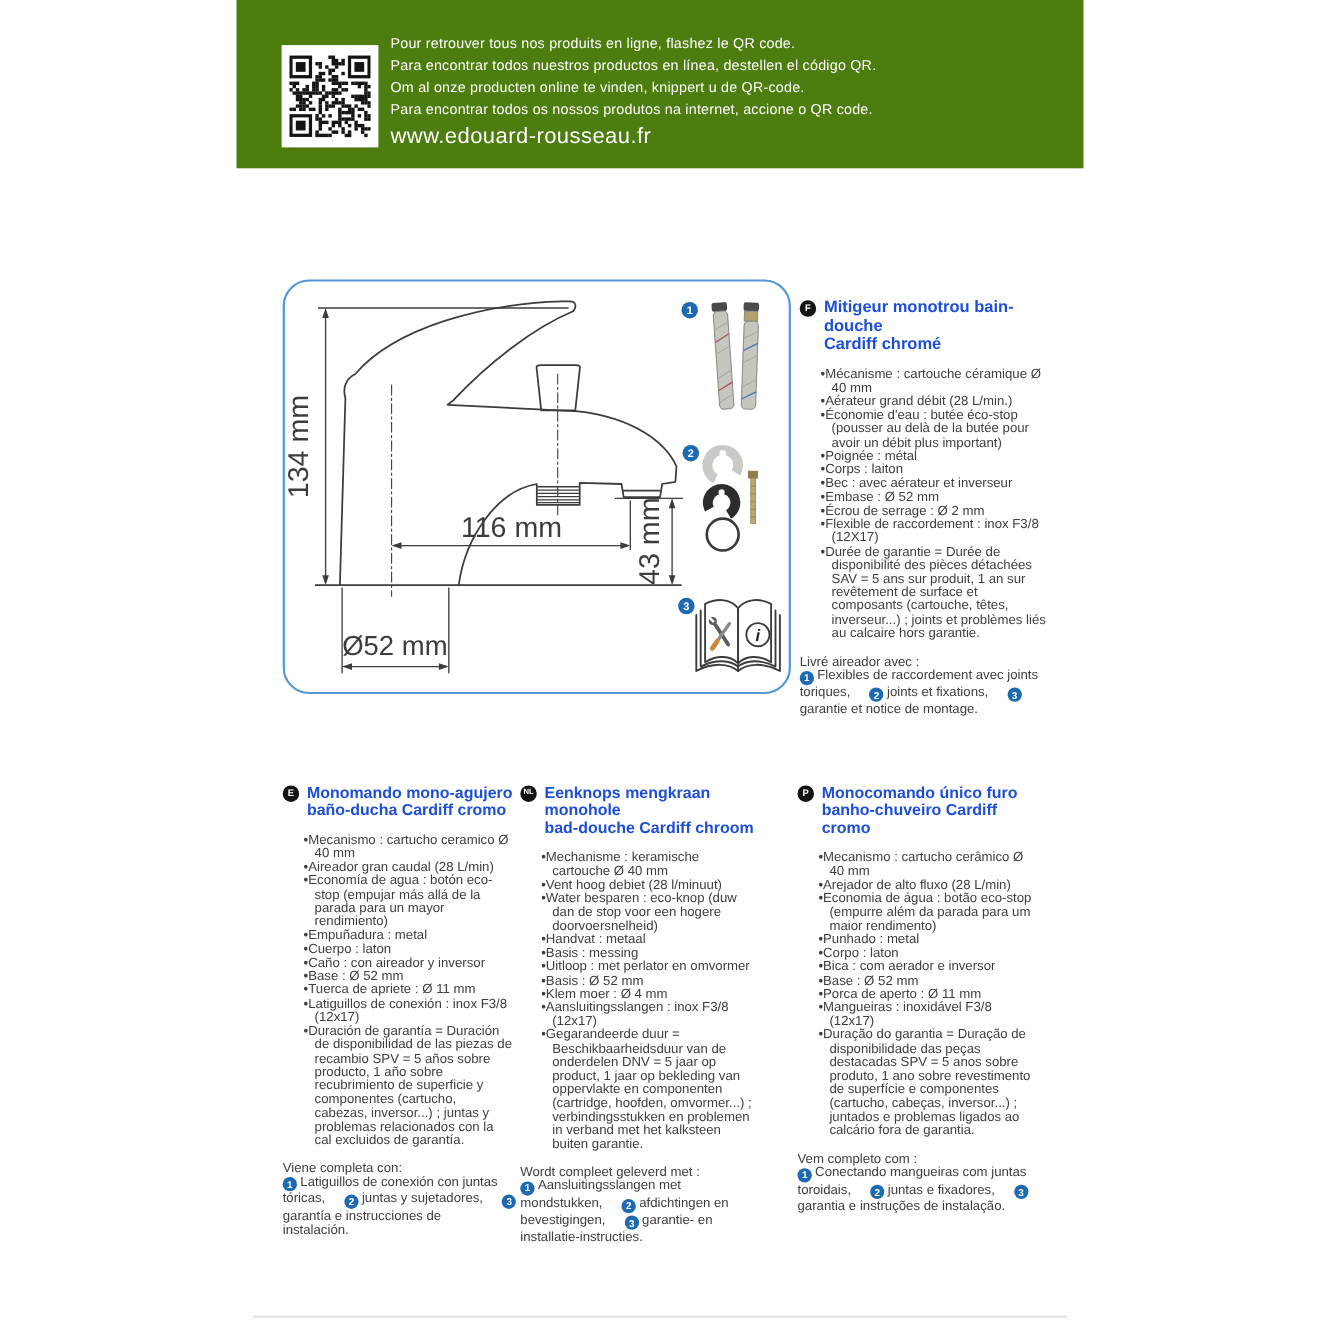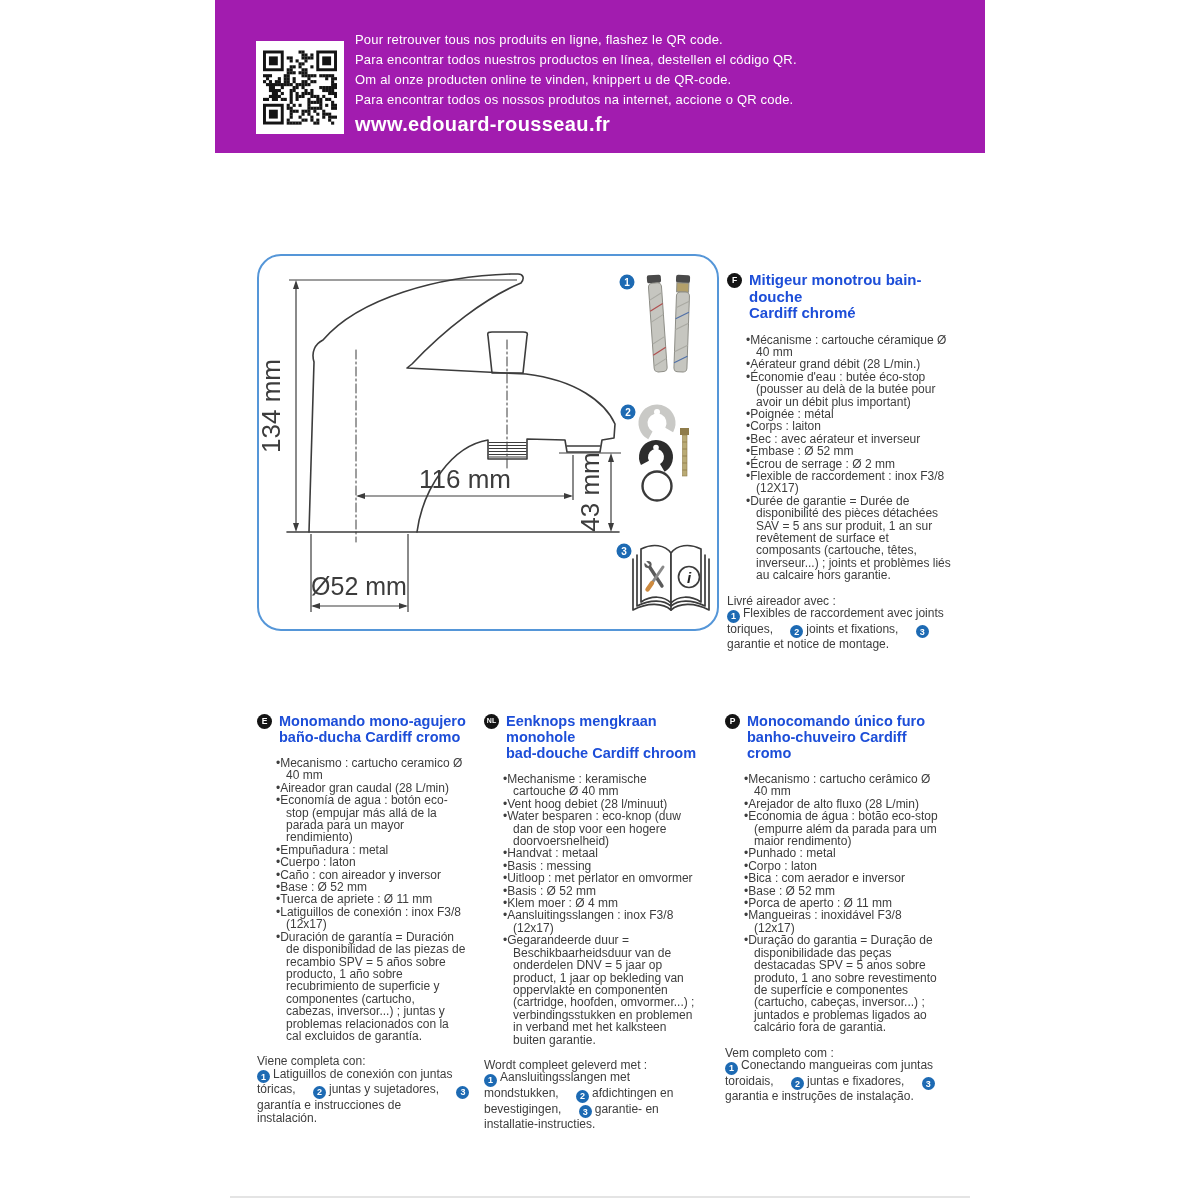--- a/index.html
+++ b/index.html
@@ -1,38 +1,38 @@
 <!DOCTYPE html>
 <html><head>
 <meta charset="utf-8">
 <style>
   html,body { margin:0; padding:0; background:#ffffff; }
   .page { position:relative; width:1200px; height:1200px; background:#fff; overflow:hidden;
           font-family:"Liberation Sans","DejaVu Sans",sans-serif; color:#3d3d3d; }
 
   
-  .banner { position:absolute; left:215px; top:0; width:770px; height:153px; background:#a21caf; }
+  .banner { position:absolute; left:215px; top:0; width:770px; height:153px; background:#4d7c0f; }
   .qr-box { position:absolute; left:41px; top:41px; width:88px; height:93px; background:#fff;
             padding:7px; box-sizing:border-box; }
   .qr-box svg { width:100%; height:100%; display:block; }
   .banner-text { position:absolute; left:140px; top:33px; }
   .bline { margin:0 0 7px 0; font-size:13px; line-height:13px; color:#fff; letter-spacing:.2px; }
-  .website { margin:5px 0 0 0; font-size:20px; line-height:22px; color:#fff; letter-spacing:.4px;font-weight:bold; }
+  .website { margin:5px 0 0 0; font-size:20px; line-height:22px; color:#fff; letter-spacing:.4px; }
 
   
   .diagram { position:absolute; left:257px; top:254px; width:462px; height:377px;
              border:2px solid #5596d8; border-radius:24px; box-sizing:border-box; }
   .diagram svg { position:absolute; left:0; top:0; width:100%; height:100%; }
   svg text { font-family:"Liberation Sans","DejaVu Sans",sans-serif; }
 
   
   .col { position:absolute; font-size:12px; line-height:12.4px; color:#3d3d3d; }
   .fr-col { left:727px; top:272px; width:237px; }
   .es-col { left:257px; top:713px; width:221px; }
-  .nl-col { left:484px; top:713px; width:224px; }
+  .nl-col { left:473px; top:713px; width:224px; }
   .pt-col { left:725px; top:713px; width:229px; }
 
   .col-head { display:flex; gap:7px; margin:0 0 9px 0; }
   .lang-badge { flex:0 0 auto; width:15px; height:15px; border-radius:50%; background:#141414;
                 color:#fff; font-size:8.5px; font-weight:bold; display:flex; align-items:center;
                 justify-content:center; margin-top:1px; }
   .col-title { margin:0; font-size:15px; line-height:16.5px; font-weight:bold; color:#1d4ed8; }
   .bottom .col-title { font-size:14.5px; line-height:16px; }
 
   .bullets { list-style:none; margin:12px; padding:0 0 0 7px; }

